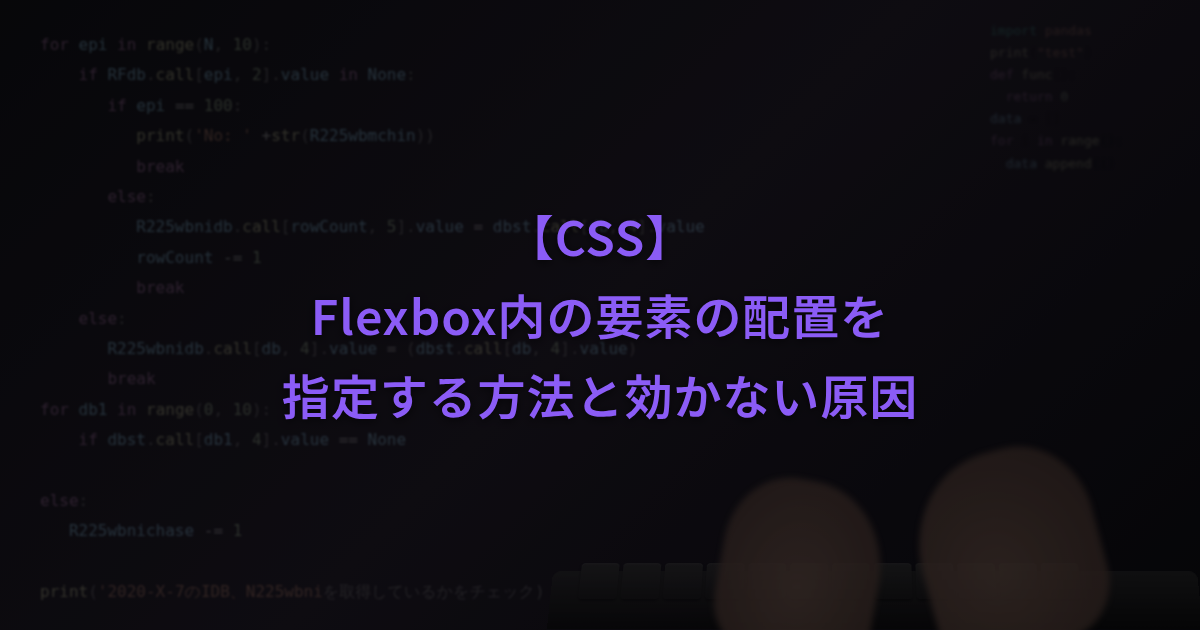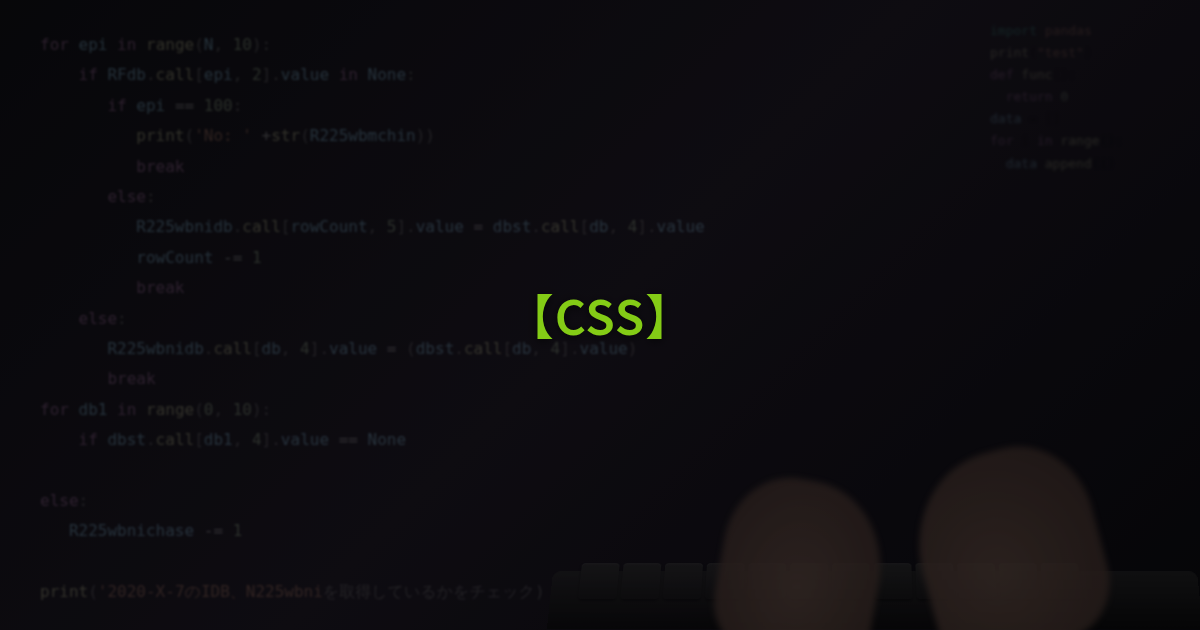--- a/index.html
+++ b/index.html
@@ -130,21 +130,21 @@
       inset: 0;
       z-index: 5;
       display: flex;
       flex-direction: column;
       align-items: center;
       justify-content: center;
       text-align: center;
       padding: 0 60px;
     }
     .title-line {
-      color: #84cc16;
+      color: #8b5cf6;
       font-size: 48px;
       font-weight: 600;
       line-height: 1.65;
       letter-spacing: 0.02em;
       text-shadow: 0 2px 8px rgba(0,0,0,0.6);
     }
   </style>
 </head>
 <body>
 
@@ -195,13 +195,15 @@
       <div class="key"></div>
   </div>
   <div class="hand2"></div>
   <div class="hand"></div>
 </div>
 
 <div class="overlay"></div>
 
 <div class="title-container">
   <div class="title-line">【CSS】</div>
+  <div class="title-line">Flexbox内の要素の配置を</div>
+  <div class="title-line">指定する方法と効かない原因</div>
 </div>
 
 </body></html>

